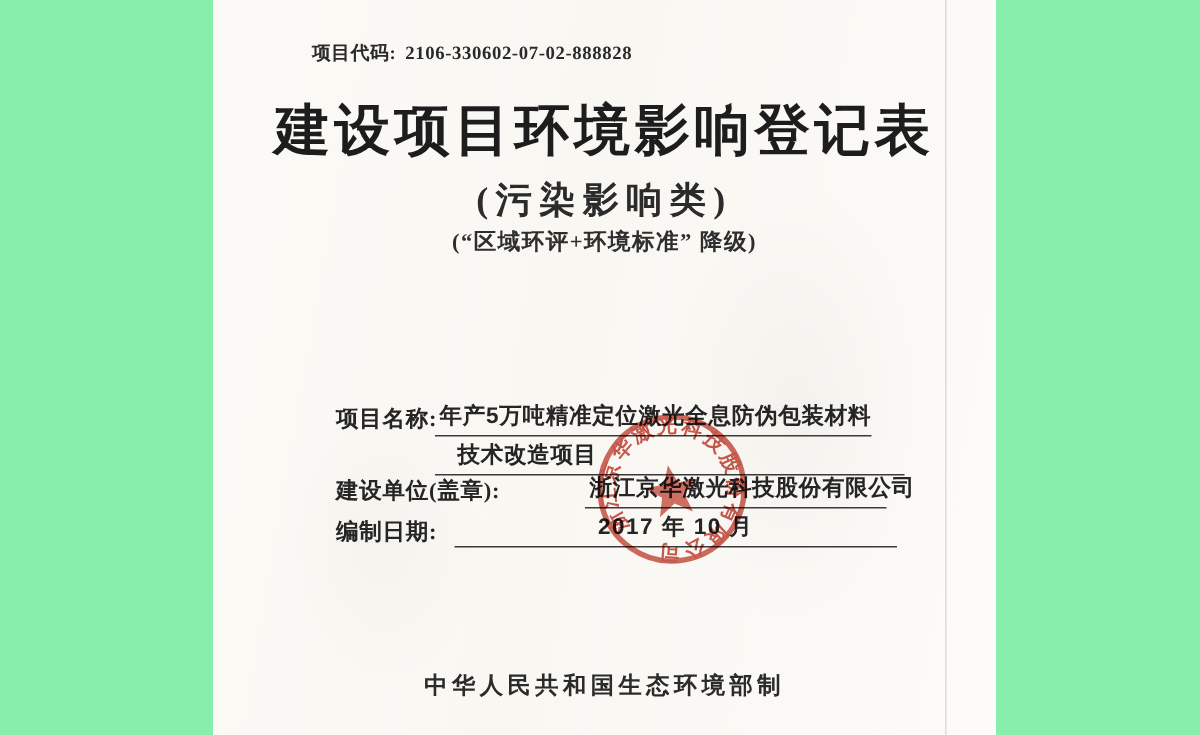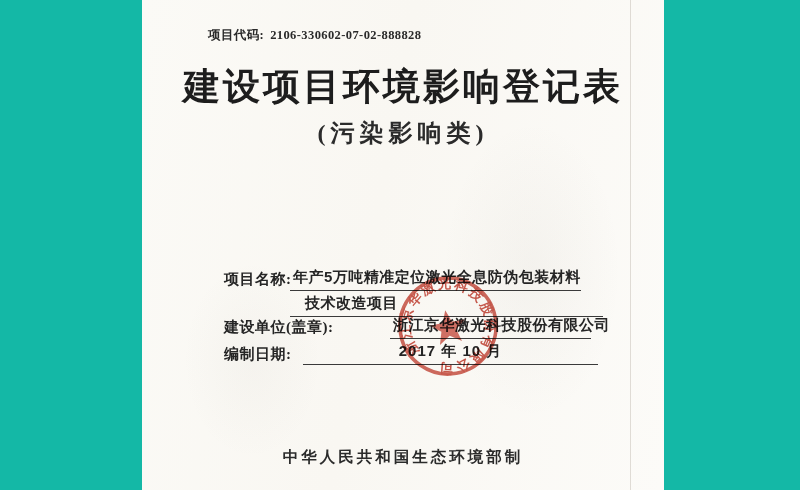--- a/index.html
+++ b/index.html
@@ -1,17 +1,17 @@
 <!DOCTYPE html>
 <html><head>
 <meta charset="utf-8">
 <style>
   html,body{margin:0;padding:0;background:#ffffff;}
   #doc{
-    position:relative;width:800px;height:490px;background:#14b8a6;
+    position:relative;width:800px;height:490px;background:#86efac;
     overflow:hidden;
     font-family:"Liberation Serif", serif;
     color:#262626;
   }
   .paper{
     position:absolute;left:142px;top:0;width:522px;height:490px;
     background:linear-gradient(100deg,#fbfaf6 0%,#f9f7f2 45%,#fcfbf8 100%);
   }
   .paper-edge{
     position:absolute;left:488px;top:0;width:1px;height:100%;
@@ -88,20 +88,21 @@
   </div>
 
   <div class="code-line">
     <span>项目代码:</span><span class="val">2106-330602-07-02-888828</span>
   </div>
 
   <div class="title">建设项目环境影响登记表</div>
 
   <div class="subtitle1">(污染影响类)</div>
 
+  <div class="subtitle2">(“区域环评+环境标准” 降级)</div>
 
   <div class="frow-label" id="label-project-name">项目名称:</div>
   <div class="frow-value" id="value-project-name-1">年产5万吨精准定位激光全息防伪包装材料</div>
   <div class="frow-value" id="value-project-name-2">技术改造项目</div>
 
   <div class="frow-label" id="label-construction-unit">建设单位(盖章):</div>
   <div class="frow-value" id="value-construction-unit">浙江京华激光科技股份有限公司</div>
 
   <div class="frow-label" id="label-date">编制日期:</div>
   <div class="frow-value" id="value-date">2017 年 10 月</div>

